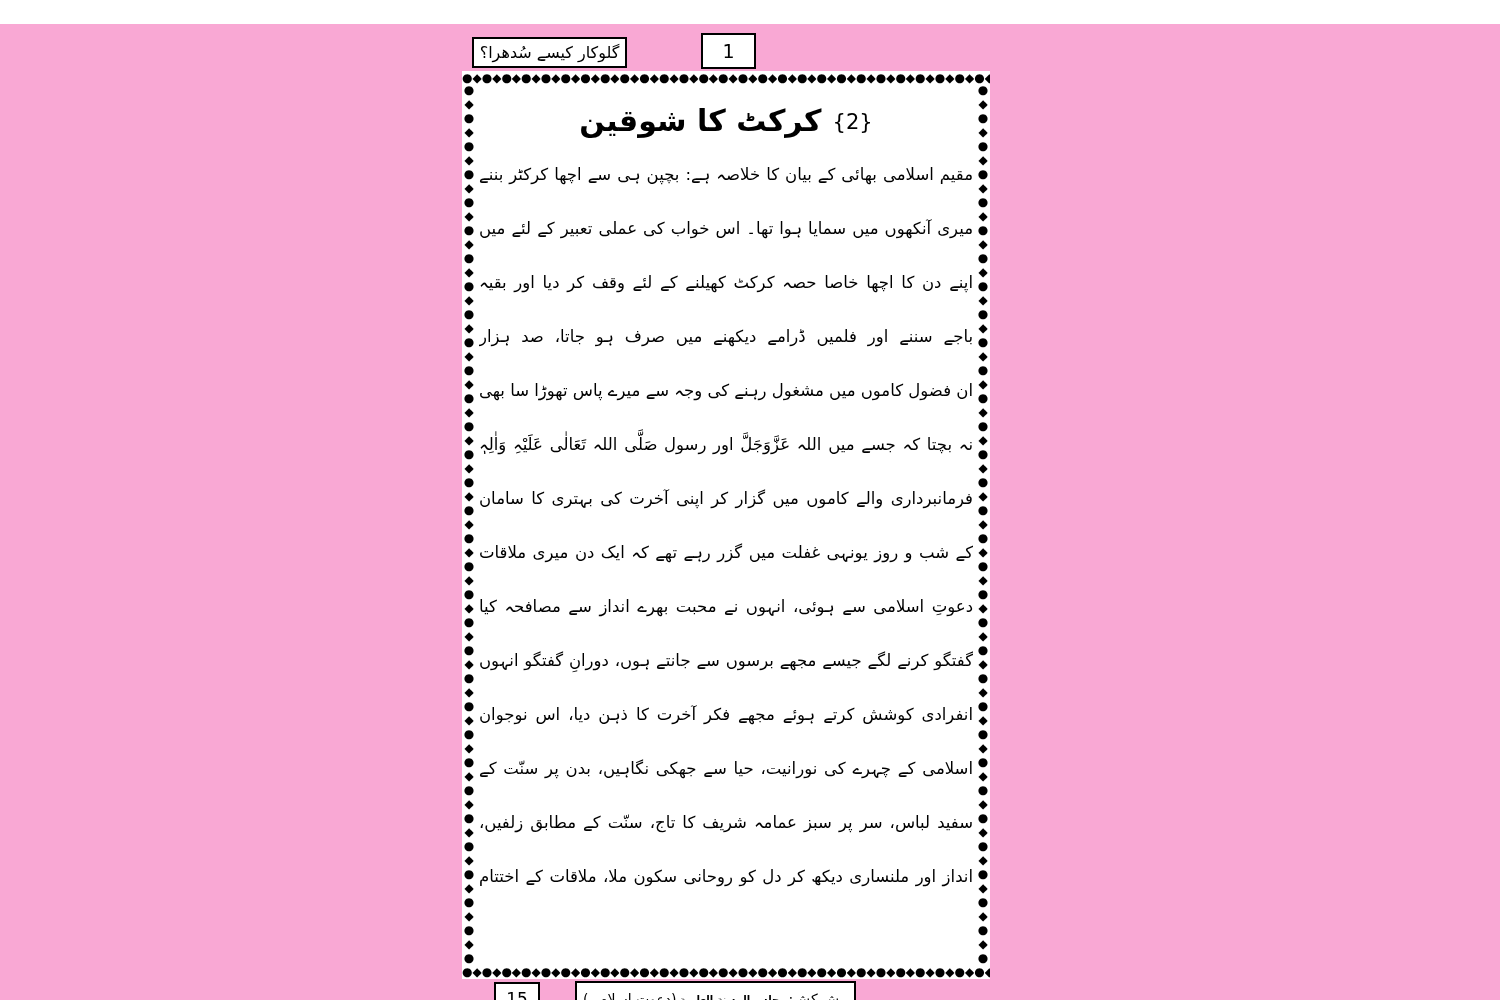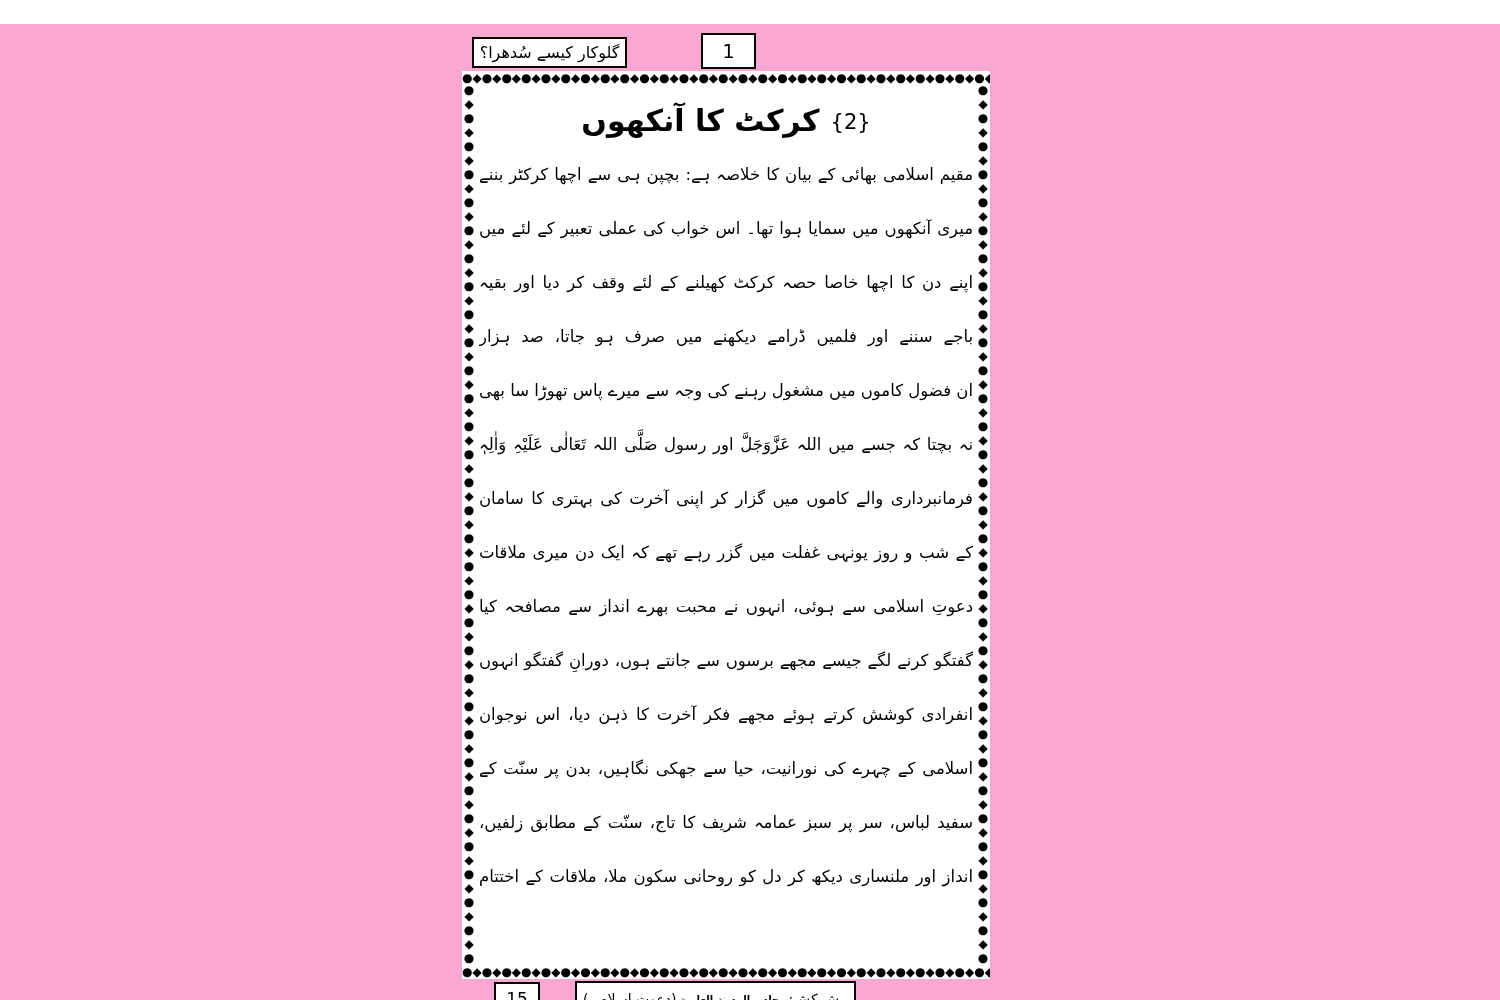--- a/index.html
+++ b/index.html
@@ -131,21 +131,21 @@
 
   <div class="frame">
     <div class="chain chain-top">●◆●◆●◆●◆●◆●◆●◆●◆●◆●◆●◆●◆●◆●◆●◆●◆●◆●◆●◆●◆●◆●◆●◆●◆●◆●◆●◆●◆●◆●◆●◆●◆●◆●◆●◆●◆●◆●◆●◆●◆●◆●◆●◆●◆●◆●◆●◆●◆●◆●◆●◆●◆●◆●◆●◆●◆●◆●◆●◆●◆●◆●◆●◆●◆●◆●◆●◆●◆●◆●◆●◆●◆●◆●◆●◆●◆●◆●◆●◆●◆</div>
     <div class="chain chain-bottom">●◆●◆●◆●◆●◆●◆●◆●◆●◆●◆●◆●◆●◆●◆●◆●◆●◆●◆●◆●◆●◆●◆●◆●◆●◆●◆●◆●◆●◆●◆●◆●◆●◆●◆●◆●◆●◆●◆●◆●◆●◆●◆●◆●◆●◆●◆●◆●◆●◆●◆●◆●◆●◆●◆●◆●◆●◆●◆●◆●◆●◆●◆●◆●◆●◆●◆●◆●◆●◆●◆●◆●◆●◆●◆●◆●◆●◆●◆●◆●◆</div>
     <div class="chain chain-left">●◆●◆●◆●◆●◆●◆●◆●◆●◆●◆●◆●◆●◆●◆●◆●◆●◆●◆●◆●◆●◆●◆●◆●◆●◆●◆●◆●◆●◆●◆●◆●◆●◆●◆●◆●◆●◆●◆●◆●◆●◆●◆●◆●◆●◆●◆●◆●◆●◆●◆●◆●◆●◆●◆●◆●◆●◆●◆●◆●◆●◆●◆●◆●◆●◆●◆●◆●◆●◆●◆●◆●◆●◆●◆●◆●◆●◆●◆●◆●◆</div>
     <div class="chain chain-right">●◆●◆●◆●◆●◆●◆●◆●◆●◆●◆●◆●◆●◆●◆●◆●◆●◆●◆●◆●◆●◆●◆●◆●◆●◆●◆●◆●◆●◆●◆●◆●◆●◆●◆●◆●◆●◆●◆●◆●◆●◆●◆●◆●◆●◆●◆●◆●◆●◆●◆●◆●◆●◆●◆●◆●◆●◆●◆●◆●◆●◆●◆●◆●◆●◆●◆●◆●◆●◆●◆●◆●◆●◆●◆●◆●◆●◆●◆●◆●◆</div>
 
     <div class="content">
       <div class="title">
         <span class="title-num">{2}</span>
-        <span class="title-text">کرکٹ کا آنکھوں</span>
+        <span class="title-text">کرکٹ کا شوقین</span>
       </div>
 
       <div class="body">
         <div class="body-line">مقیم اسلامی بھائی کے بیان کا خلاصہ ہے: بچپن ہی سے اچھا کرکٹر بننے کا خواب</div>
         <div class="body-line">میری آنکھوں میں سمایا ہوا تھا۔ اس خواب کی عملی تعبیر کے لئے میں نے روزانہ</div>
         <div class="body-line">اپنے دن کا اچھا خاصا حصہ کرکٹ کھیلنے کے لئے وقف کر دیا اور بقیہ اوقات گانے</div>
         <div class="body-line">باجے سننے اور فلمیں ڈرامے دیکھنے میں صرف ہو جاتا، صد ہزار افسوس! کہ دن بھر</div>
         <div class="body-line">ان فضول کاموں میں مشغول رہنے کی وجہ سے میرے پاس تھوڑا سا بھی وقت ایسا</div>
         <div class="body-line">نہ بچتا کہ جسے میں اللہ عَزَّوَجَلَّ اور رسول صَلَّی اللہ تَعَالٰی عَلَیْہِ وَاٰلِہٖ وَسَلَّم کی</div>
         <div class="body-line">فرمانبرداری والے کاموں میں گزار کر اپنی آخرت کی بہتری کا سامان کرتا، زندگی</div>

